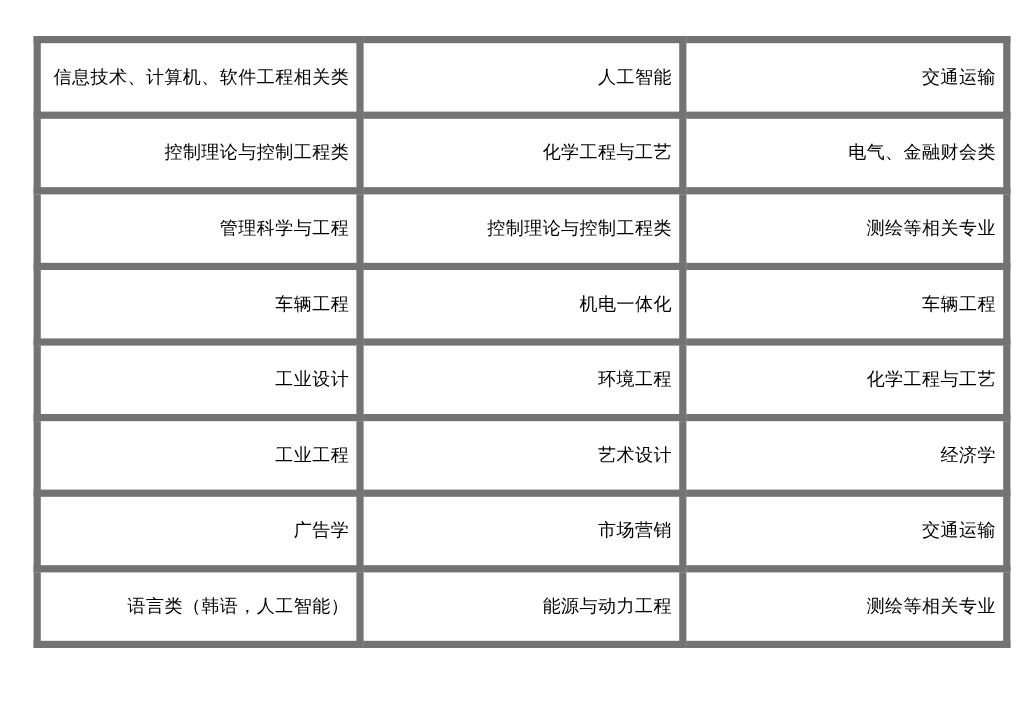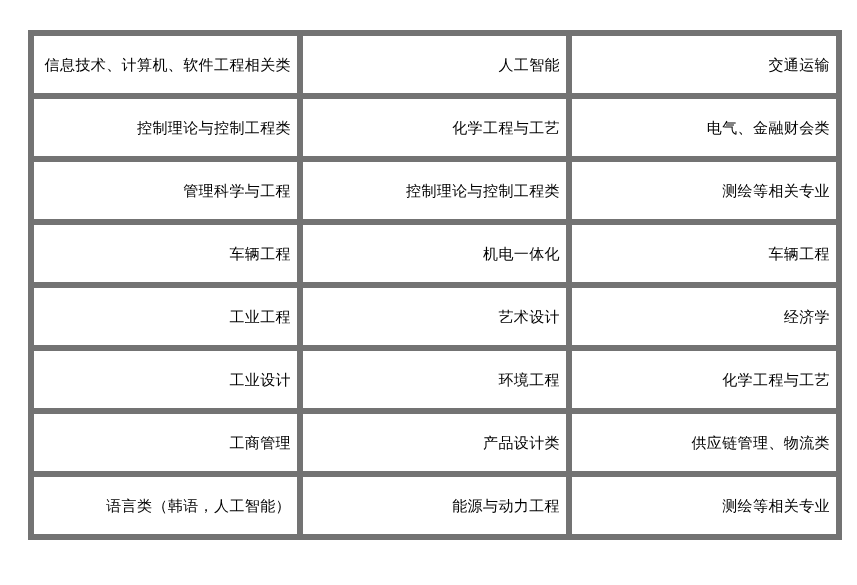--- a/index.html
+++ b/index.html
@@ -74,33 +74,33 @@
           <td>管理科学与工程</td>
           <td>控制理论与控制工程类</td>
           <td>测绘等相关专业</td>
         </tr>
         <tr>
           <td>车辆工程</td>
           <td>机电一体化</td>
           <td>车辆工程</td>
         </tr>
         <tr>
+          <td>工业设计</td>
+          <td>环境工程</td>
+          <td>化学工程与工艺</td>
+        </tr>
+        <tr>
           <td>工业工程</td>
           <td>艺术设计</td>
           <td>经济学</td>
         </tr>
         <tr>
-          <td>工业设计</td>
-          <td>环境工程</td>
-          <td>化学工程与工艺</td>
-        </tr>
-        <tr>
-          <td>工商管理</td>
-          <td>产品设计类</td>
-          <td>供应链管理、物流类</td>
+          <td>广告学</td>
+          <td>市场营销</td>
+          <td>交通运输</td>
         </tr>
         <tr>
           <td>语言类（韩语，人工智能）</td>
           <td>能源与动力工程</td>
           <td>测绘等相关专业</td>
         </tr>
       </tbody>
     </table>
   </div>
 </div>

